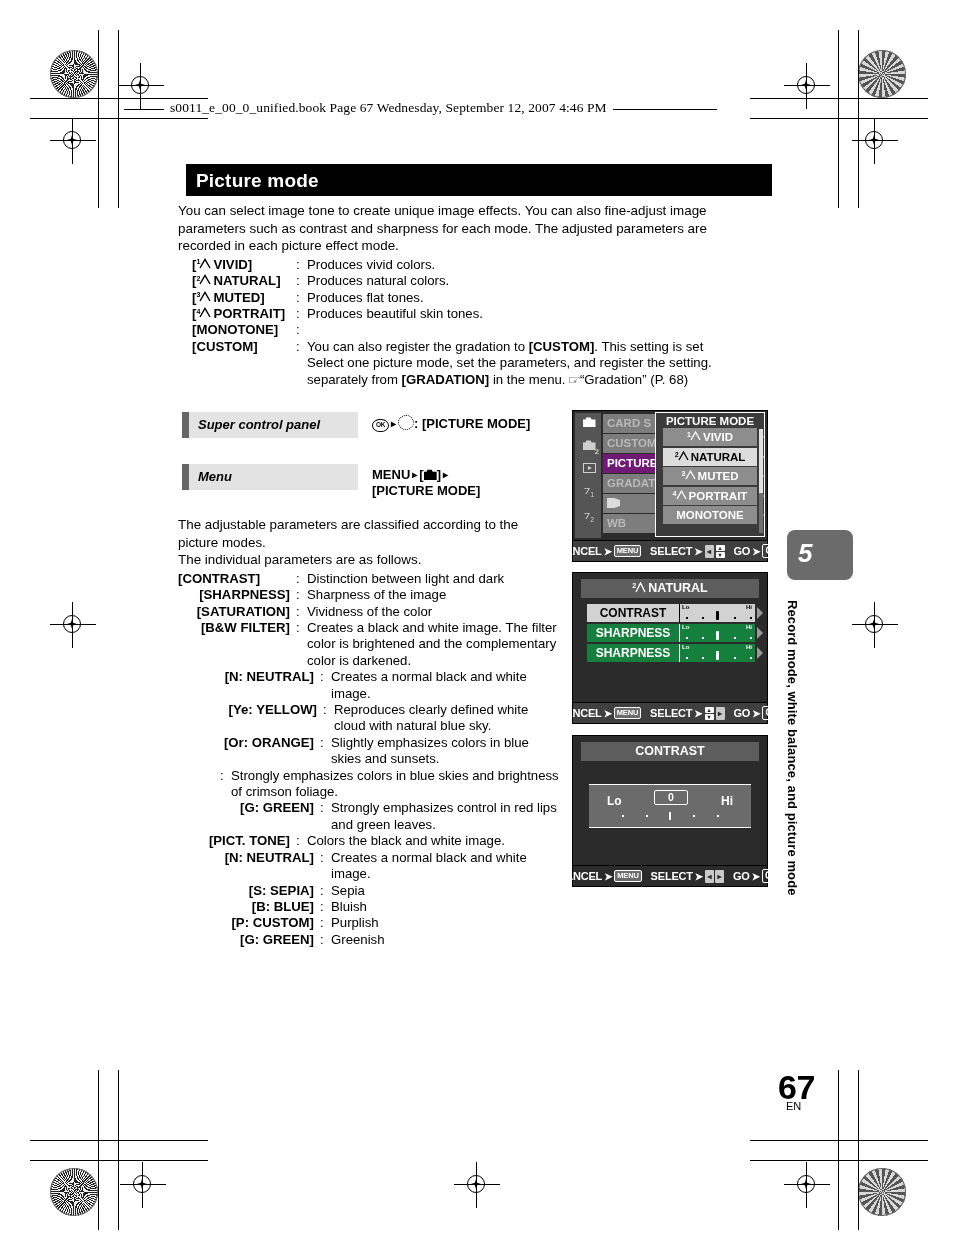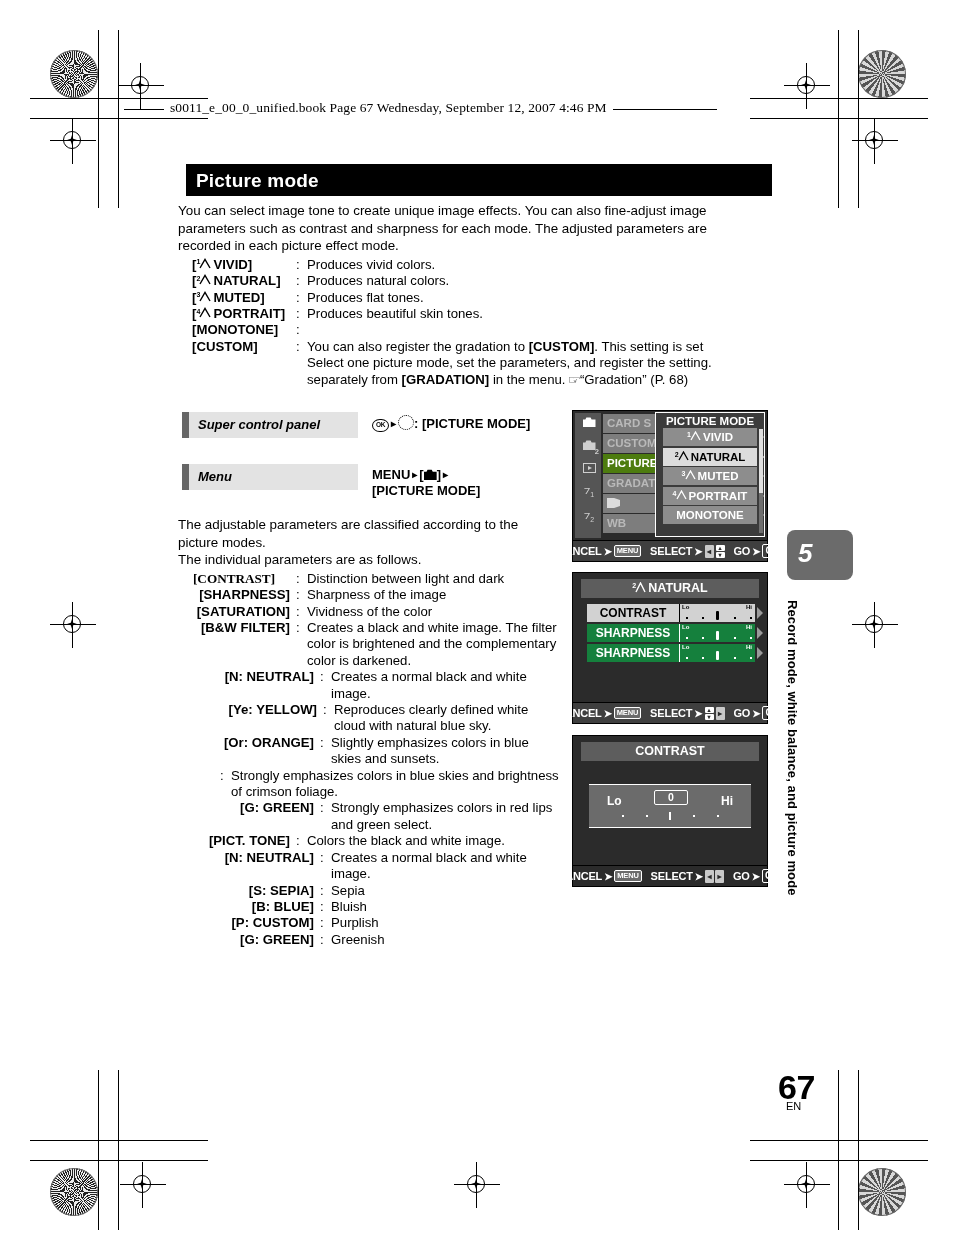--- a/index.html
+++ b/index.html
@@ -87,21 +87,21 @@
   .s1-cam2{position:relative;}
   .s1-sub{position:absolute;right:0px;bottom:1px;font-size:7.5px;font-weight:bold;}
   .s1-play{display:block;width:13px;height:10px;border:1.4px solid currentColor;margin:3px auto 0;box-sizing:border-box;position:relative;}
   .s1-play:after{content:"";position:absolute;left:4px;top:2px;border-left:4px solid currentColor;
      border-top:2.5px solid transparent;border-bottom:2.5px solid transparent;}
   .s1-wr{display:block;text-align:center;font-size:11px;line-height:13px;margin-top:1px;}
 
   .s1-menu{position:absolute;left:30px;top:3px;width:78px;}
   .s1-mi{height:19px;background:#7d7d7d;color:#b9b9b9;font-size:11.5px;font-weight:bold;
      line-height:19px;padding-left:4px;margin-bottom:1px;overflow:hidden;white-space:nowrap;}
-  .s1-mi.on{background:#4d7c0f;color:#fff;}
+  .s1-mi.on{background:#701a75;color:#fff;}
   .s1-mi.flash{color:#dcdcdc;}
   .fl{display:inline-block;width:13px;height:10px;background:currentColor;vertical-align:-1px;margin-top:4px;
      clip-path:polygon(0 0,55% 0,100% 20%,100% 80%,55% 100%,0 100%);}
 
   .s1-pop{position:absolute;left:82px;top:1px;width:110px;height:125px;background:#3b3b3b;border:1.5px solid #fff;box-sizing:border-box;}
   .s1-pop .hd{text-align:center;font-size:11.5px;font-weight:bold;padding:2px 0 1px;}
   .s1-pop .it{position:relative;height:18px;margin:0 7px 1.5px 7px;background:#8d8d8d;color:#fff;
      font-size:11.5px;font-weight:bold;line-height:18px;text-align:center;}
   .s1-pop .it.sel{background:#dcdcdc;color:#000;}
   .s1-pop .it .car{position:absolute;right:-7px;top:3px;width:0;height:0;
@@ -336,21 +336,21 @@
       <span>MENU</span><span class="arrowglyph">▸</span>[<span class="camglyph"></span><span>]</span><span class="arrowglyph">▸</span><br>
       <span>[PICTURE MODE]</span>
     </div>
   </div>
 
   <div style="position:absolute;left:178px;top:516px;width:382px;">
     <div class="para">The adjustable parameters are classified according to the picture modes.</div>
     <div class="para">The individual parameters are as follows.</div>
     <div class="deflist" id="paramList">
         <div class="defrow" style="margin-left: 0px;">
-          <div class="term" style="flex:0 0 118px;width:118px;text-align:center;padding-left:0;padding-right:6px;font-family:Liberation Serif, serif;">[CONTRAST]</div>
+          <div class="term" style="flex:0 0 118px;width:118px;text-align:left;padding-left:0;padding-right:6px;">[CONTRAST]</div>
           <div class="colon">:</div>
           <div class="desc">Distinction between light and dark</div>
         </div>
         <div class="defrow" style="margin-left: 0px;">
           <div class="term" style="flex:0 0 118px;width:118px;text-align:right;padding-left:0;padding-right:6px;">[SHARPNESS]</div>
           <div class="colon">:</div>
           <div class="desc">Sharpness of the image</div>
         </div>
         <div class="defrow" style="margin-left: 0px;">
           <div class="term" style="flex:0 0 118px;width:118px;text-align:right;padding-left:0;padding-right:6px;">[SATURATION]</div>
@@ -377,21 +377,21 @@
           <div class="colon">:</div>
           <div class="desc">Slightly emphasizes colors in blue skies and sunsets.</div>
         </div>
         <div class="defrow" style="margin-left: 42px;">
           <div class="colon">:</div>
           <div class="desc">Strongly emphasizes colors in blue skies and brightness of crimson foliage.</div>
         </div>
         <div class="defrow" style="margin-left: 42px;">
           <div class="term" style="flex:0 0 100px;width:100px;text-align:right;padding-left:0;padding-right:6px;">[G: GREEN]</div>
           <div class="colon">:</div>
-          <div class="desc">Strongly emphasizes colors in red lips and green select.</div>
+          <div class="desc">Strongly emphasizes control in red lips and green leaves.</div>
         </div>
         <div class="defrow" style="margin-left: 0px;">
           <div class="term" style="flex:0 0 118px;width:118px;text-align:right;padding-left:0;padding-right:6px;">[PICT. TONE]</div>
           <div class="colon">:</div>
           <div class="desc">Colors the black and white image.</div>
         </div>
         <div class="defrow" style="margin-left: 42px;">
           <div class="term" style="flex:0 0 100px;width:100px;text-align:right;padding-left:0;padding-right:6px;">[N: NEUTRAL]</div>
           <div class="colon">:</div>
           <div class="desc">Creates a normal black and white image.</div>

